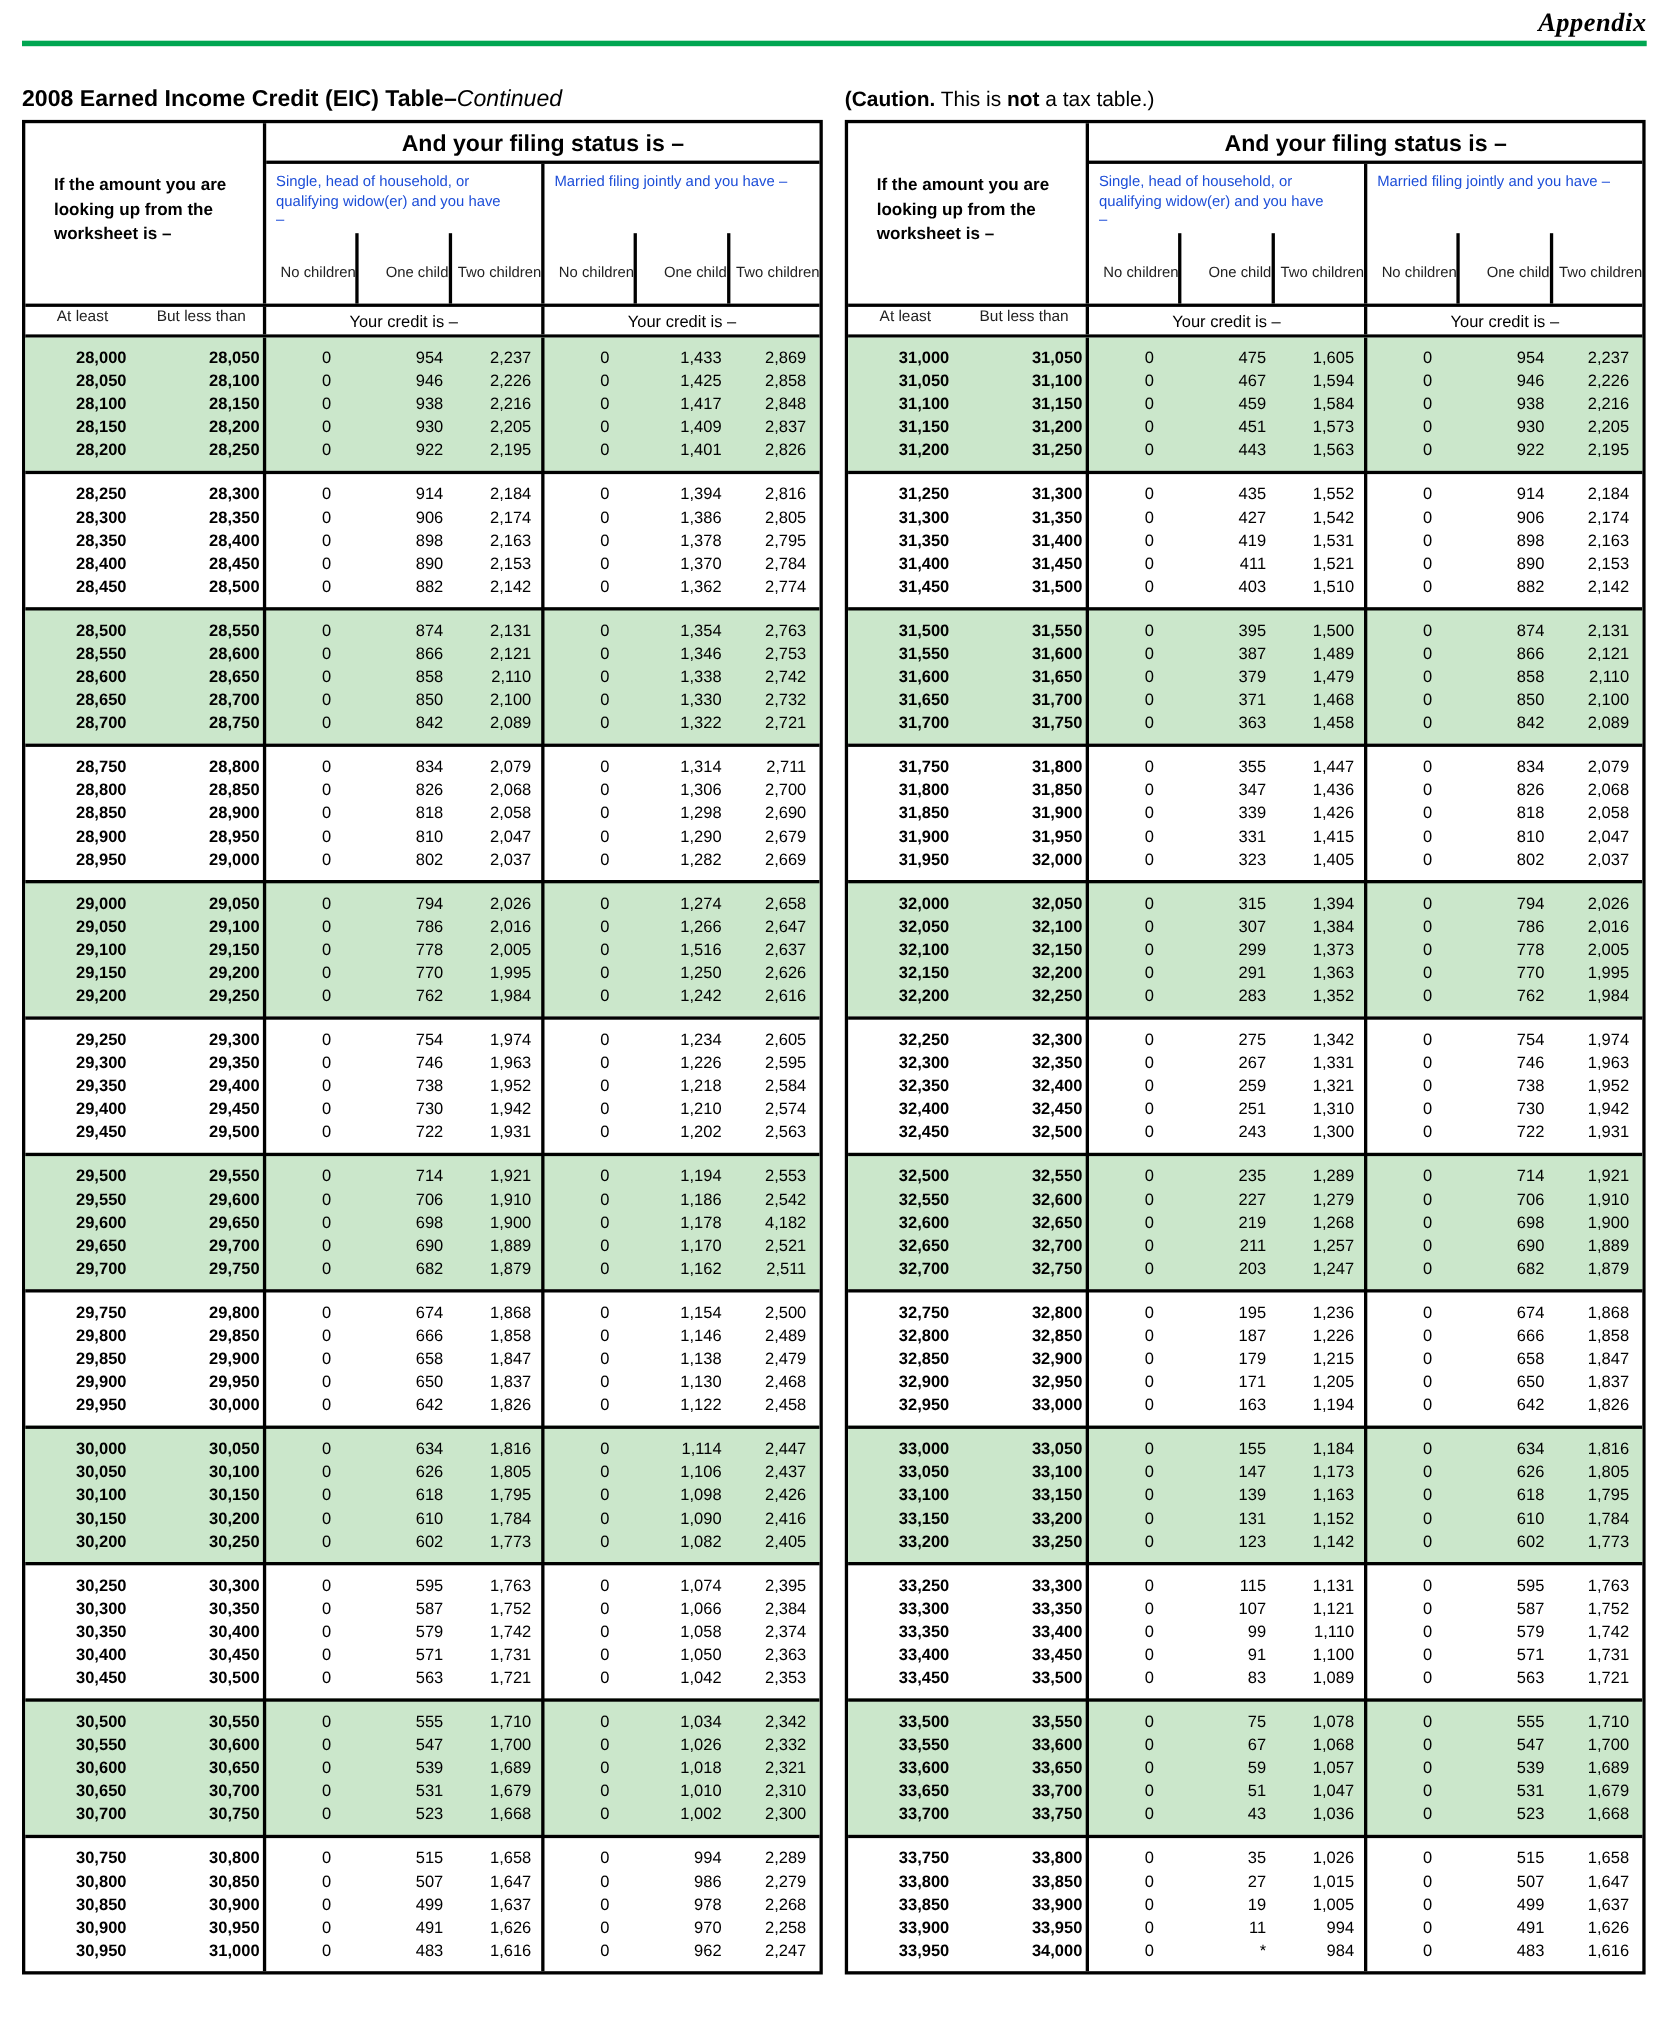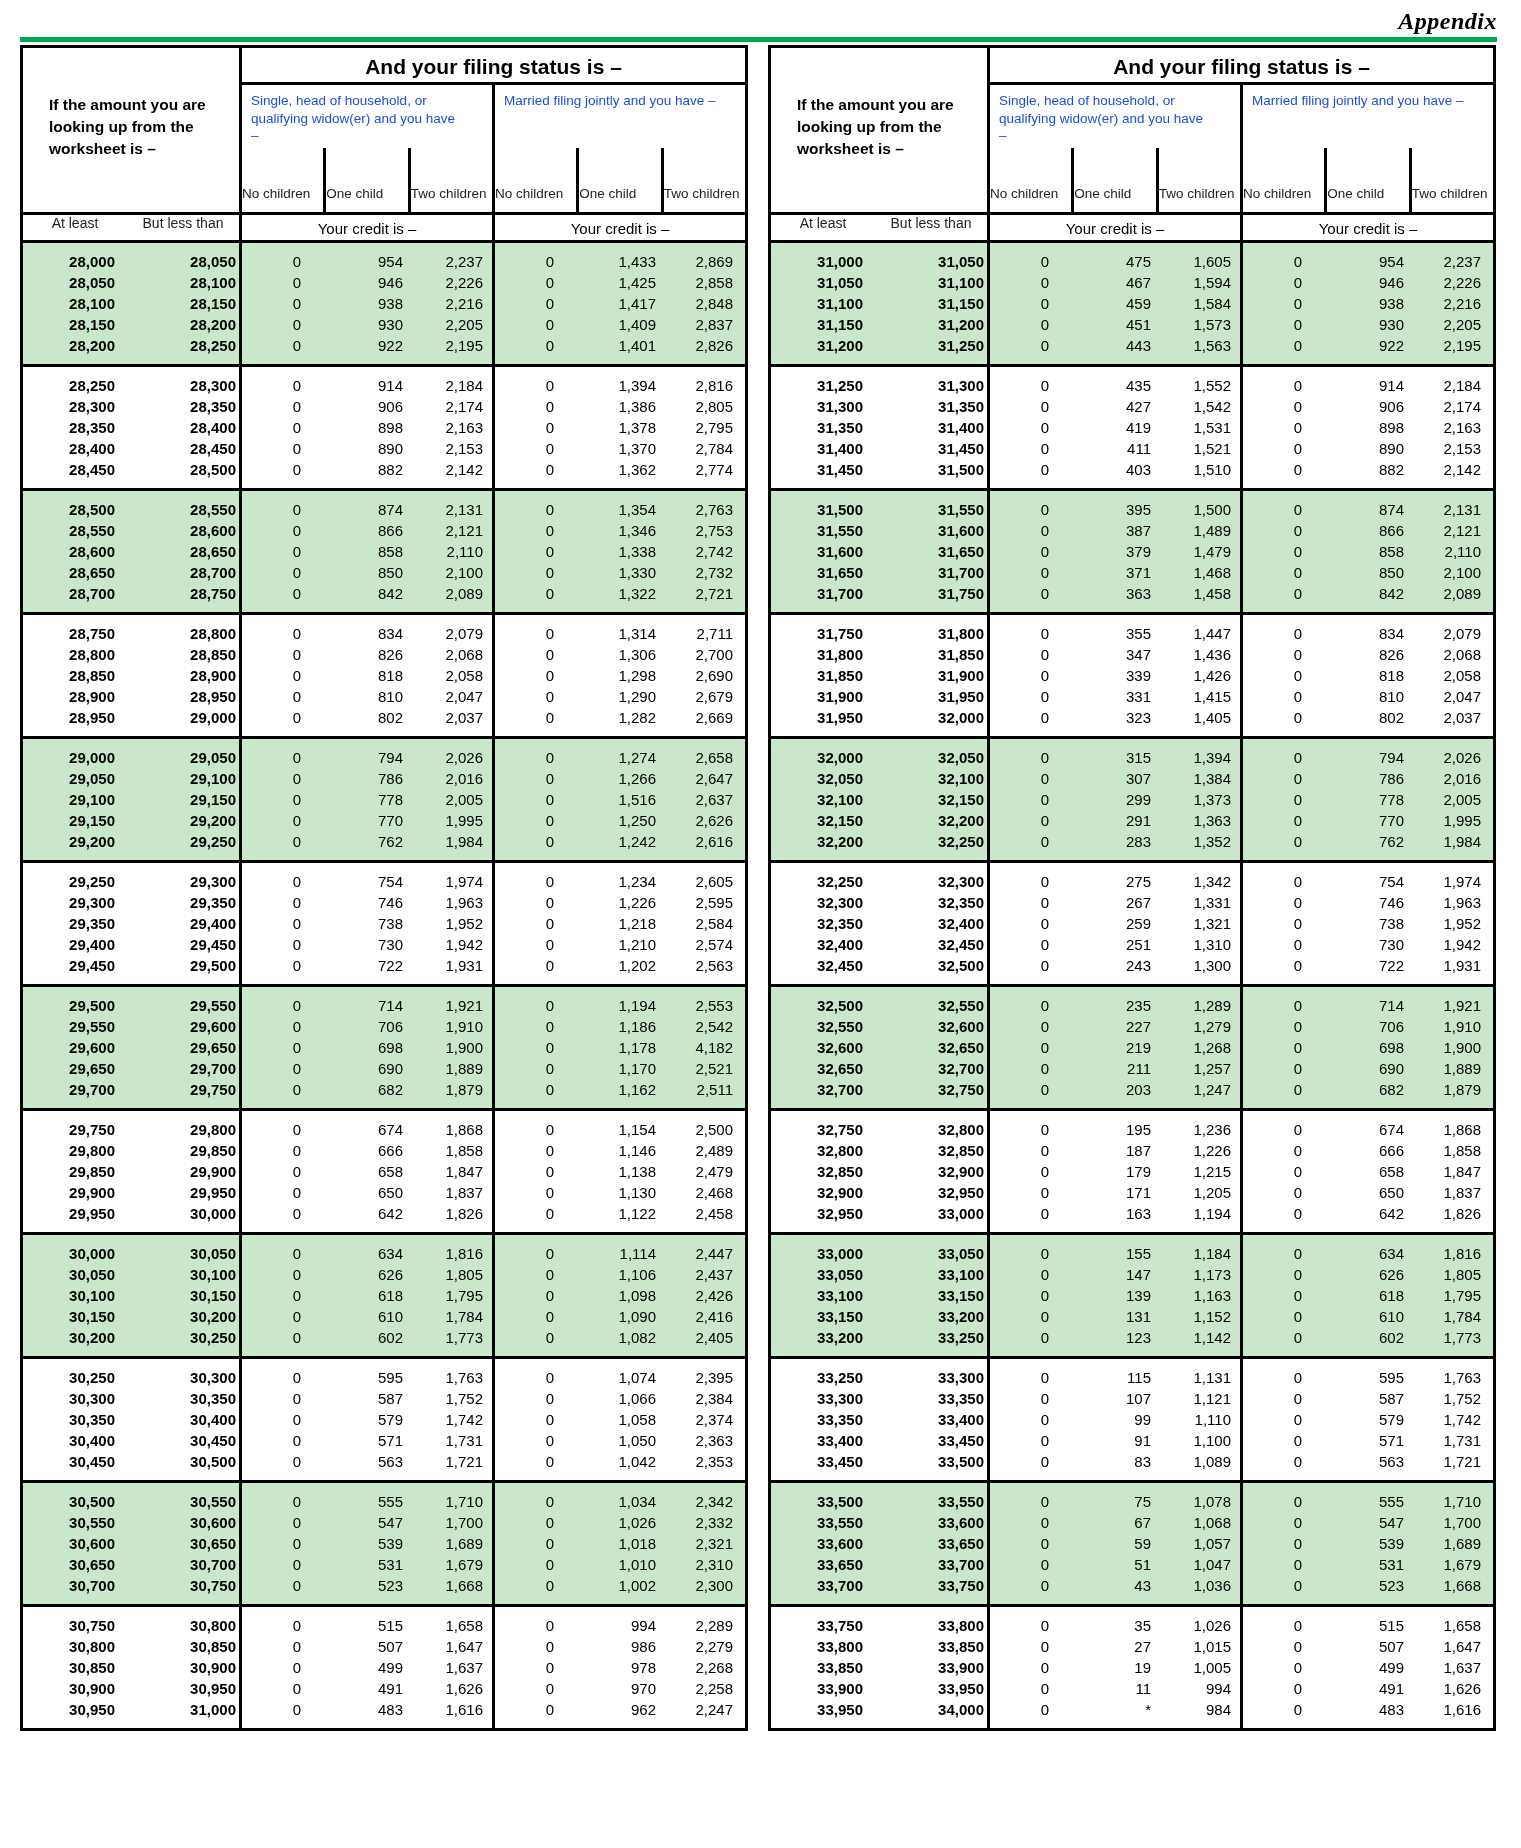--- a/index.html
+++ b/index.html
@@ -33,21 +33,21 @@
   .status-title {
     height:37px; line-height:37px; border-bottom:3px solid #000;
     text-align:center; font-weight:bold; font-size:21px;
   }
   .groups { display:flex; height:127px; }
   .group { display:flex; flex-direction:column; justify-content:space-between; }
   .group.single { width:253px; border-right:3px solid #000; }
   .group.married { flex:1; }
   .group-label { padding:7px 26px 0 9px; font-size:13.5px; color:#1d4ed8; line-height:1.3; }
   .children { display:flex; align-items:flex-end; height:64px; }
-  .ccol { flex:1; text-align:left; font-size:13.5px; color:#222; line-height:1.15; padding-bottom:10px; }
+  .ccol { flex:1; text-align:right; font-size:13.5px; color:#222; line-height:1.15; padding-bottom:20px; }
   .tick { width:3px; height:64px; background:#000; }
   .subhead { display:flex; height:31px; border-top:3px solid #000; border-bottom:3px solid #000; font-size:14px; color:#222; }
   .sub-inc { width:219px; border-right:3px solid #000; display:flex; align-items:flex-start; }
   .sub-at { width:104px; text-align:center; }
   .sub-blt { flex:1; text-align:center; }
   .sub-credit { width:253px; border-right:3px solid #000; line-height:28px; text-align:center; font-weight:normal; font-size:15px; color:#000; }
   .sub-credit.married { flex:1; border-right:none; }
 
   
   .tbody { position:relative; }
@@ -66,20 +66,24 @@
   .row .cell:last-child { width:81px; padding-right:12px; }
 </style>
 </head>
 <body>
 
 <div class="page">
 
   <div class="appendix">Appendix</div>
   <div class="rule"></div>
 
+  <div class="titles">
+    <div class="title-left"><span>2008 Earned Income Credit (EIC) Table</span><span>–</span><span class="cont">Continued</span></div>
+    <div class="title-right"><b>(Caution.</b><span> This is </span><b>not</b><span> a tax table.)</span></div>
+  </div>
 
   <div class="tables">
 
     <section class="eic-table">
       <div class="thead">
         <div class="lookup">If the amount you are looking up from the worksheet is –</div>
         <div class="status">
           <div class="status-title">And your filing status is –</div>
           <div class="groups">
             <div class="group single">

